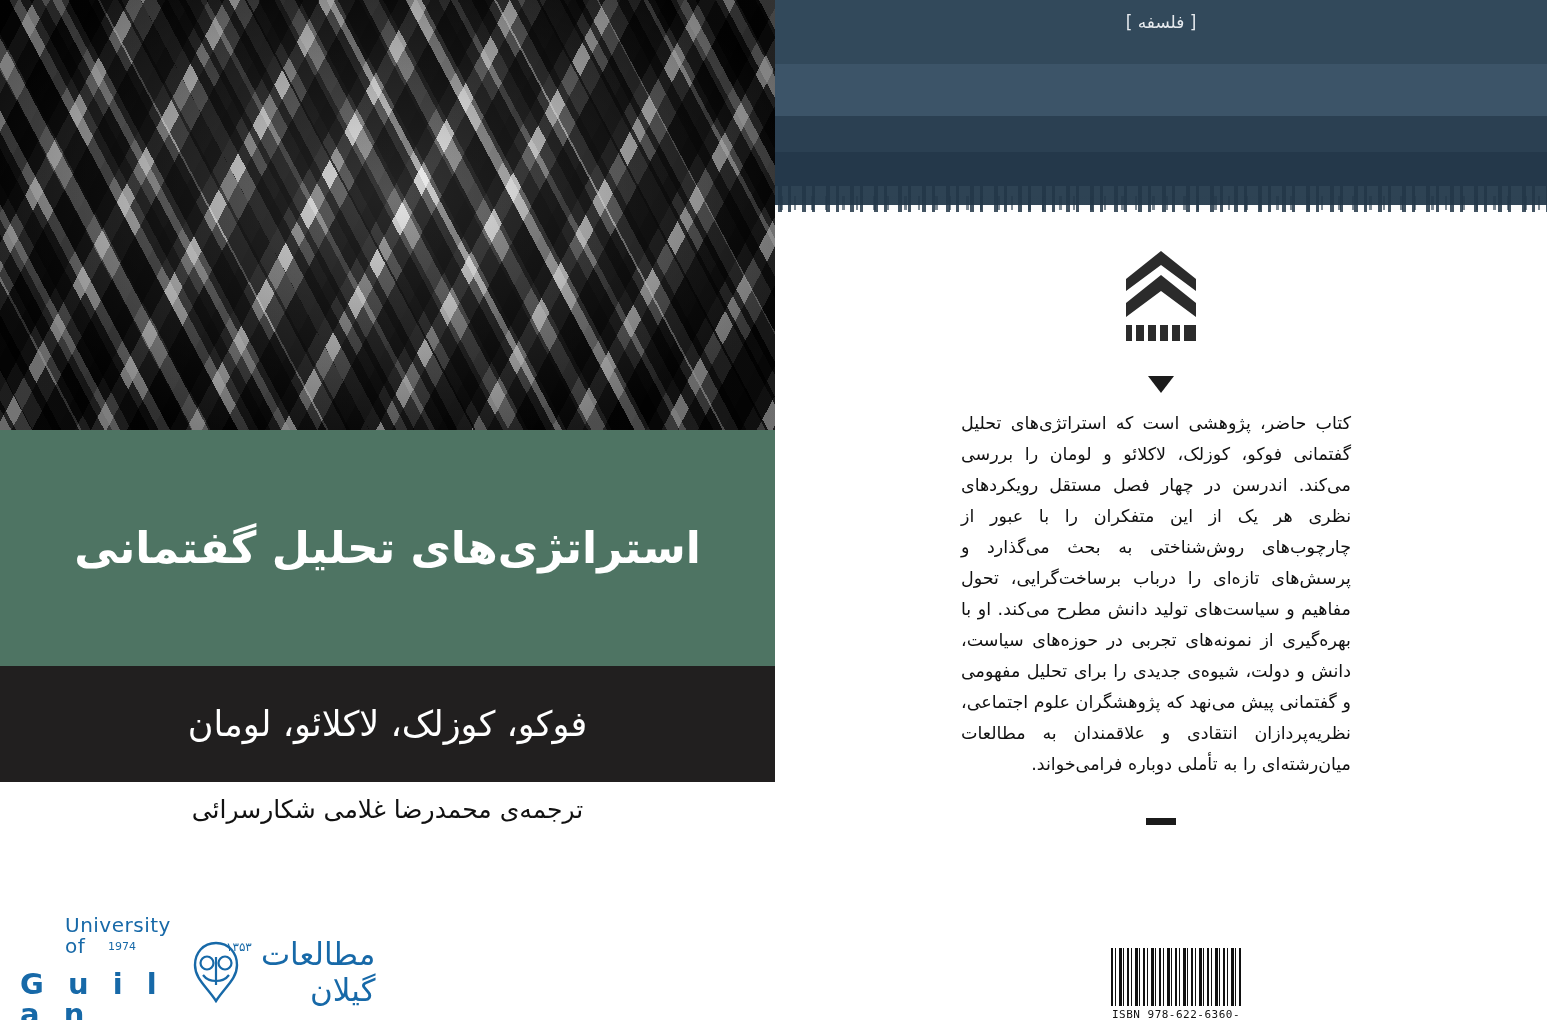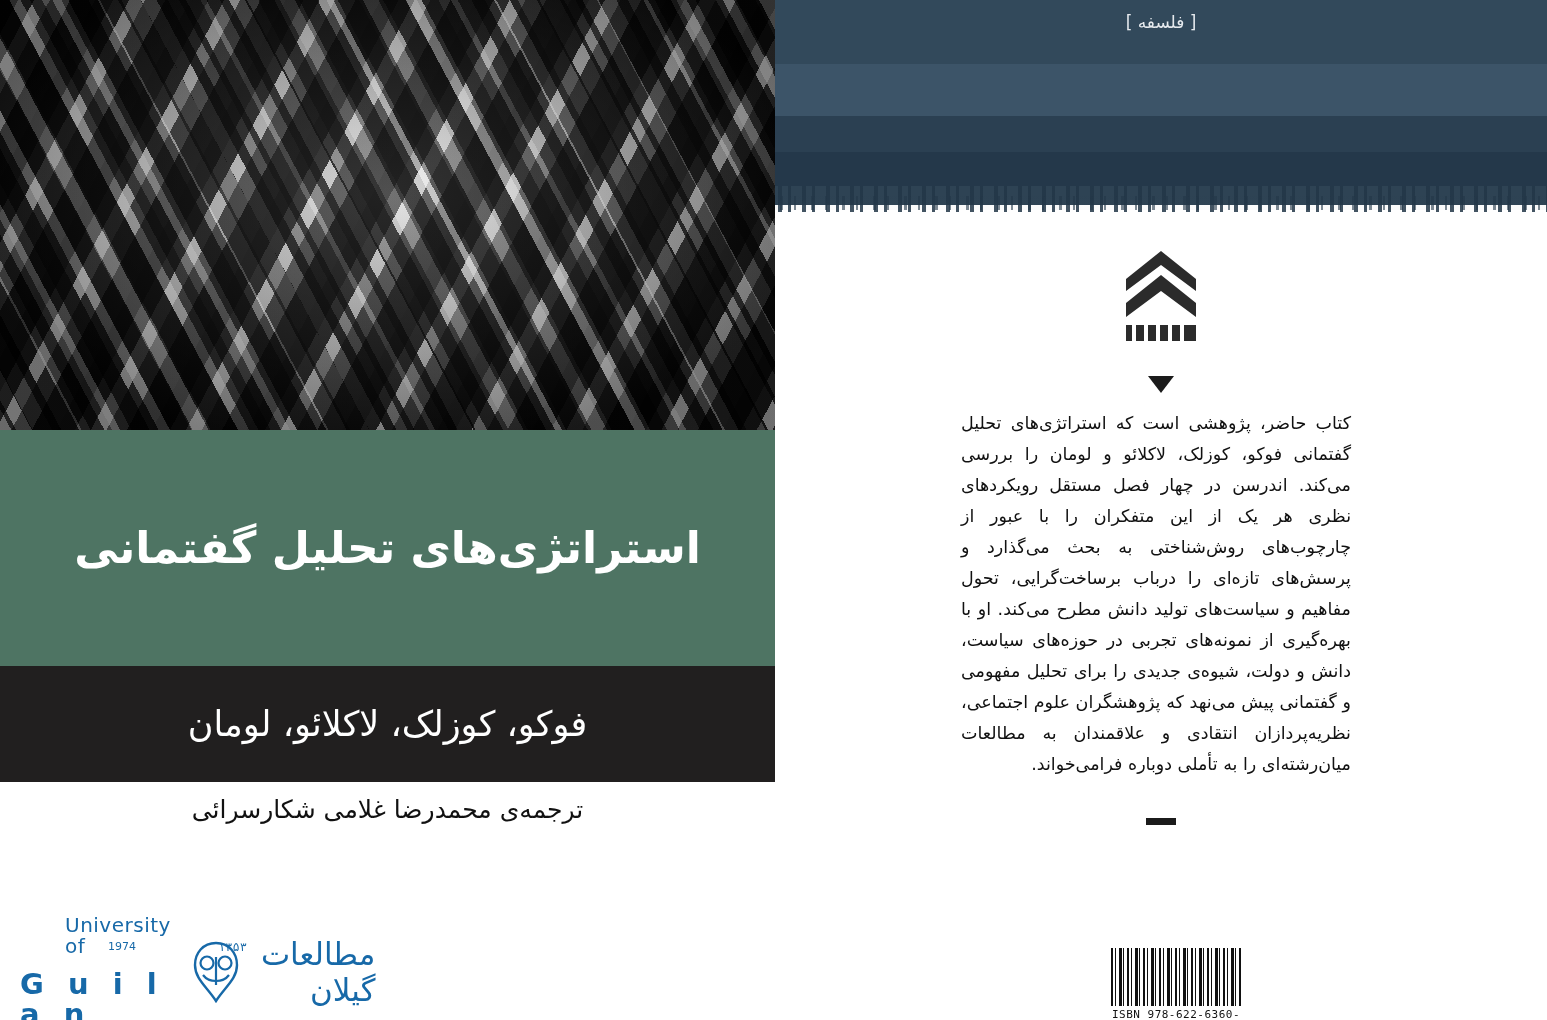--- a/index.html
+++ b/index.html
@@ -372,25 +372,25 @@
   .uni-year-en {
     position: absolute;
     left: 88px;
     top: 4px;
     font-size: 11px;
     color: #1769a8;
     font-family: "DejaVu Sans", "Liberation Sans", sans-serif;
   }
   .uni-year-fa {
     position: absolute;
-    left: 198px;
+    left: 206px;
     top: 4px;
     font-size: 12px;
     color: #1769a8;
-    font-family: Liberation Mono, monospace;
+    font-family: Liberation Sans, sans-serif;
   }
 </style>
 </head>
 <body>
 
 <div class="cover-sheet">
 
   <div class="back-cover">
 
     <div class="back-top-band">

